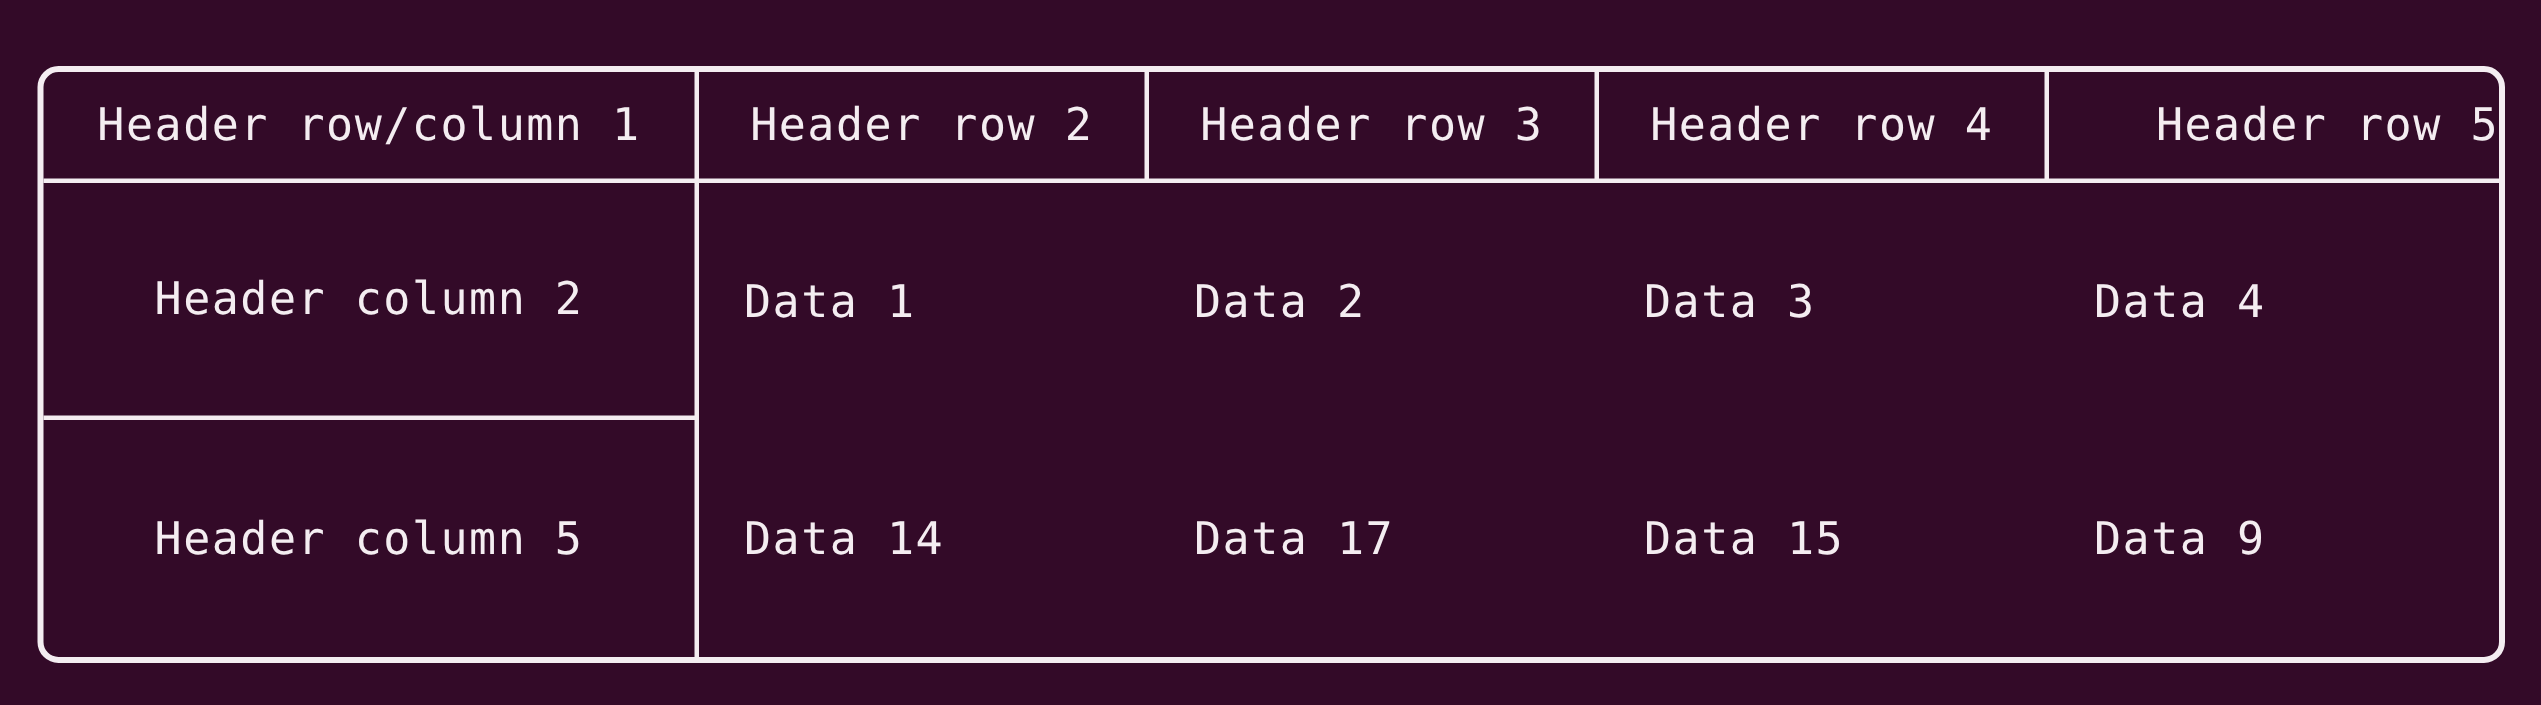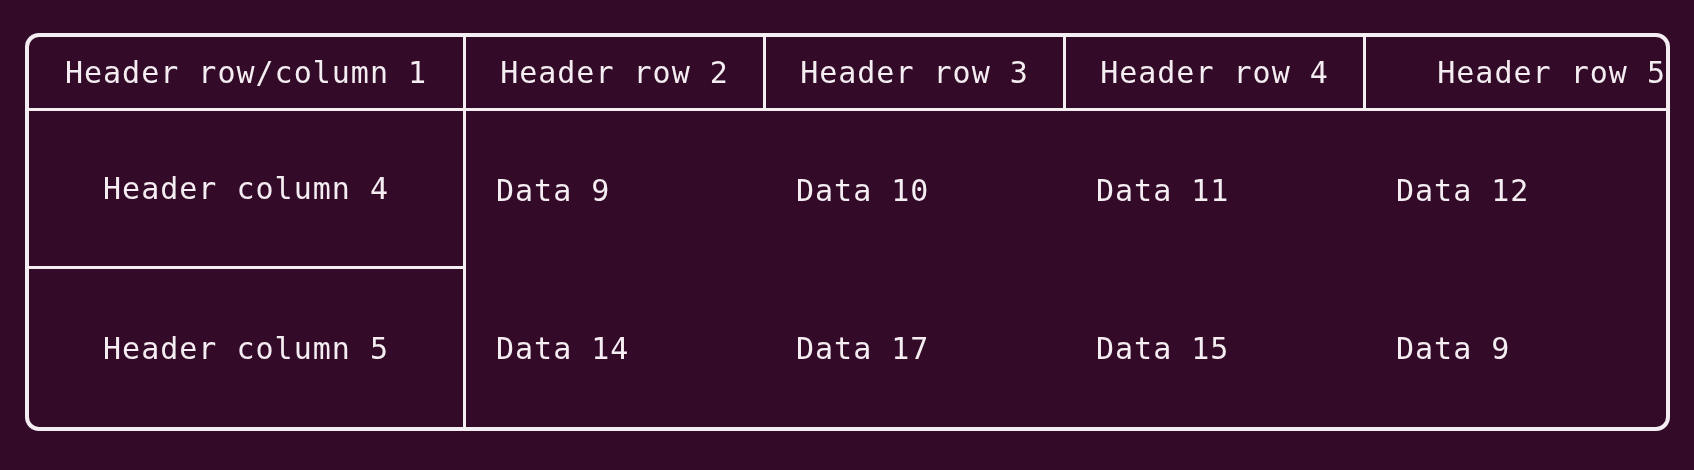--- a/index.html
+++ b/index.html
@@ -13,21 +13,21 @@
     background: var(--bg);
     font-family: "DejaVu Sans Mono", "Liberation Mono", monospace;
   }
   .stage {
     position: relative;
     width: 1694px; height: 470px;
     background: var(--bg);
   }
   table.matrix {
     position: absolute;
-    left: 25px; top: 33px;
+    left: 25px; top: 44px;
     width: 1641px; height: 398px;
     border-collapse: separate;
     border-spacing: 0;
     table-layout: fixed;
     border: 4px solid var(--line);
     border-radius: 14px;
     color: var(--text);
     font-size: 30px;
     letter-spacing: 1px;
     font-weight: normal;
@@ -78,25 +78,25 @@
       <tr class="header-row">
         <th>Header row/column 1</th>
         <th>Header row 2</th>
         <th>Header row 3</th>
         <th>Header row 4</th>
         <th>Header row 5</th>
       </tr>
     </thead>
     <tbody>
       <tr class="body-row">
-        <th>Header column 4</th>
-        <td>Data 9</td>
-        <td>Data 10</td>
-        <td>Data 11</td>
-        <td>Data 12</td>
+        <th>Header column 2</th>
+        <td>Data 1</td>
+        <td>Data 2</td>
+        <td>Data 3</td>
+        <td>Data 4</td>
       </tr>
       <tr class="body-row">
         <th>Header column 5</th>
         <td>Data 14</td>
         <td>Data 17</td>
         <td>Data 15</td>
         <td>Data 9</td>
       </tr>
     </tbody>
   </table>

